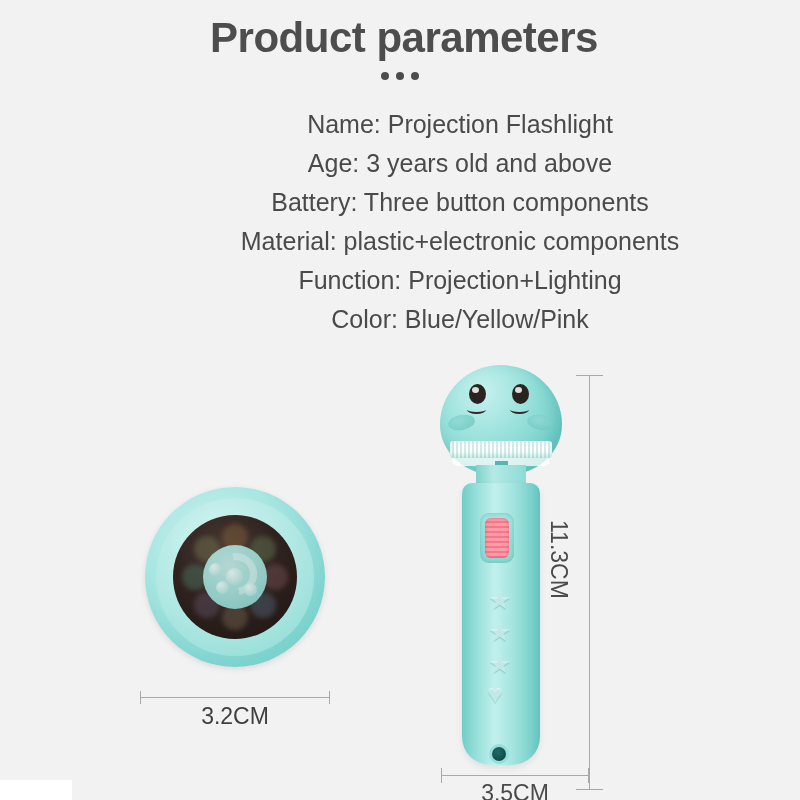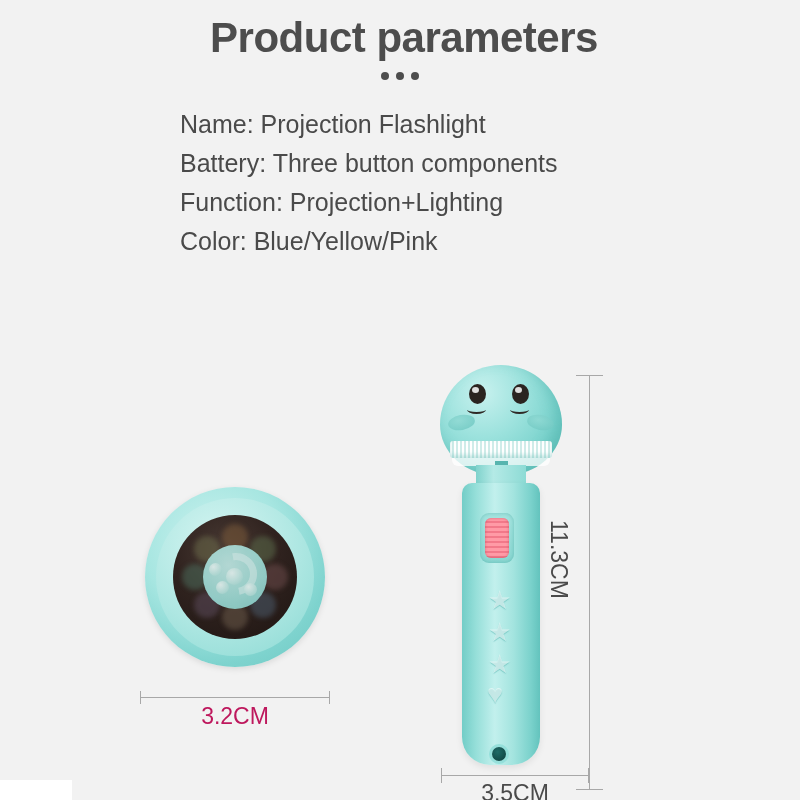--- a/index.html
+++ b/index.html
@@ -51,20 +51,21 @@
     border-radius: 50%;
     background: #4d4d4d;
   }
 
   
   #spec-list {
     position: absolute;
     left: 180px;
     top: 105px;
     width: 560px;
+    text-align: center;
   }
   #spec-list .spec-line {
     font-size: 25px;
     color: #4a4a4a;
     line-height: 39px;
     white-space: nowrap;
   }
 
   
   #disc-wrap {
@@ -167,21 +168,21 @@
   }
   #disc-dim .cap.left  { left: 0; }
   #disc-dim .cap.right { right: 0; }
   #disc-dim-label {
     position: absolute;
     left: 140px;
     top: 703px;
     width: 190px;
     text-align: center;
     font-size: 23px;
-    color: #be185d;
+    color: #404040;
   }
 
   
   #flash {
     position: absolute;
     left: 432px;
     top: 365px;
     width: 145px;
     height: 425px;
   }
@@ -419,21 +420,23 @@
   <div id="title">Product parameters</div>
 
   <div id="dots">
     <span class="dot"></span>
     <span class="dot"></span>
     <span class="dot"></span>
   </div>
 
   <div id="spec-list">
     <div class="spec-line">Name: Projection Flashlight</div>
+    <div class="spec-line">Age: 3 years old and above</div>
     <div class="spec-line">Battery: Three button components</div>
+    <div class="spec-line">Material: plastic+electronic components</div>
     <div class="spec-line">Function: Projection+Lighting</div>
     <div class="spec-line">Color: Blue/Yellow/Pink</div>
   </div>
 
   <div id="disc-wrap">
     <div id="disc-outer"></div>
     <div id="disc-teeth"></div>
     <div id="disc-ring"></div>
     <div id="disc-film">
         <span class="slide" style="background: rgb(122, 90, 58); left: 49px; top: 9px;"></span>

